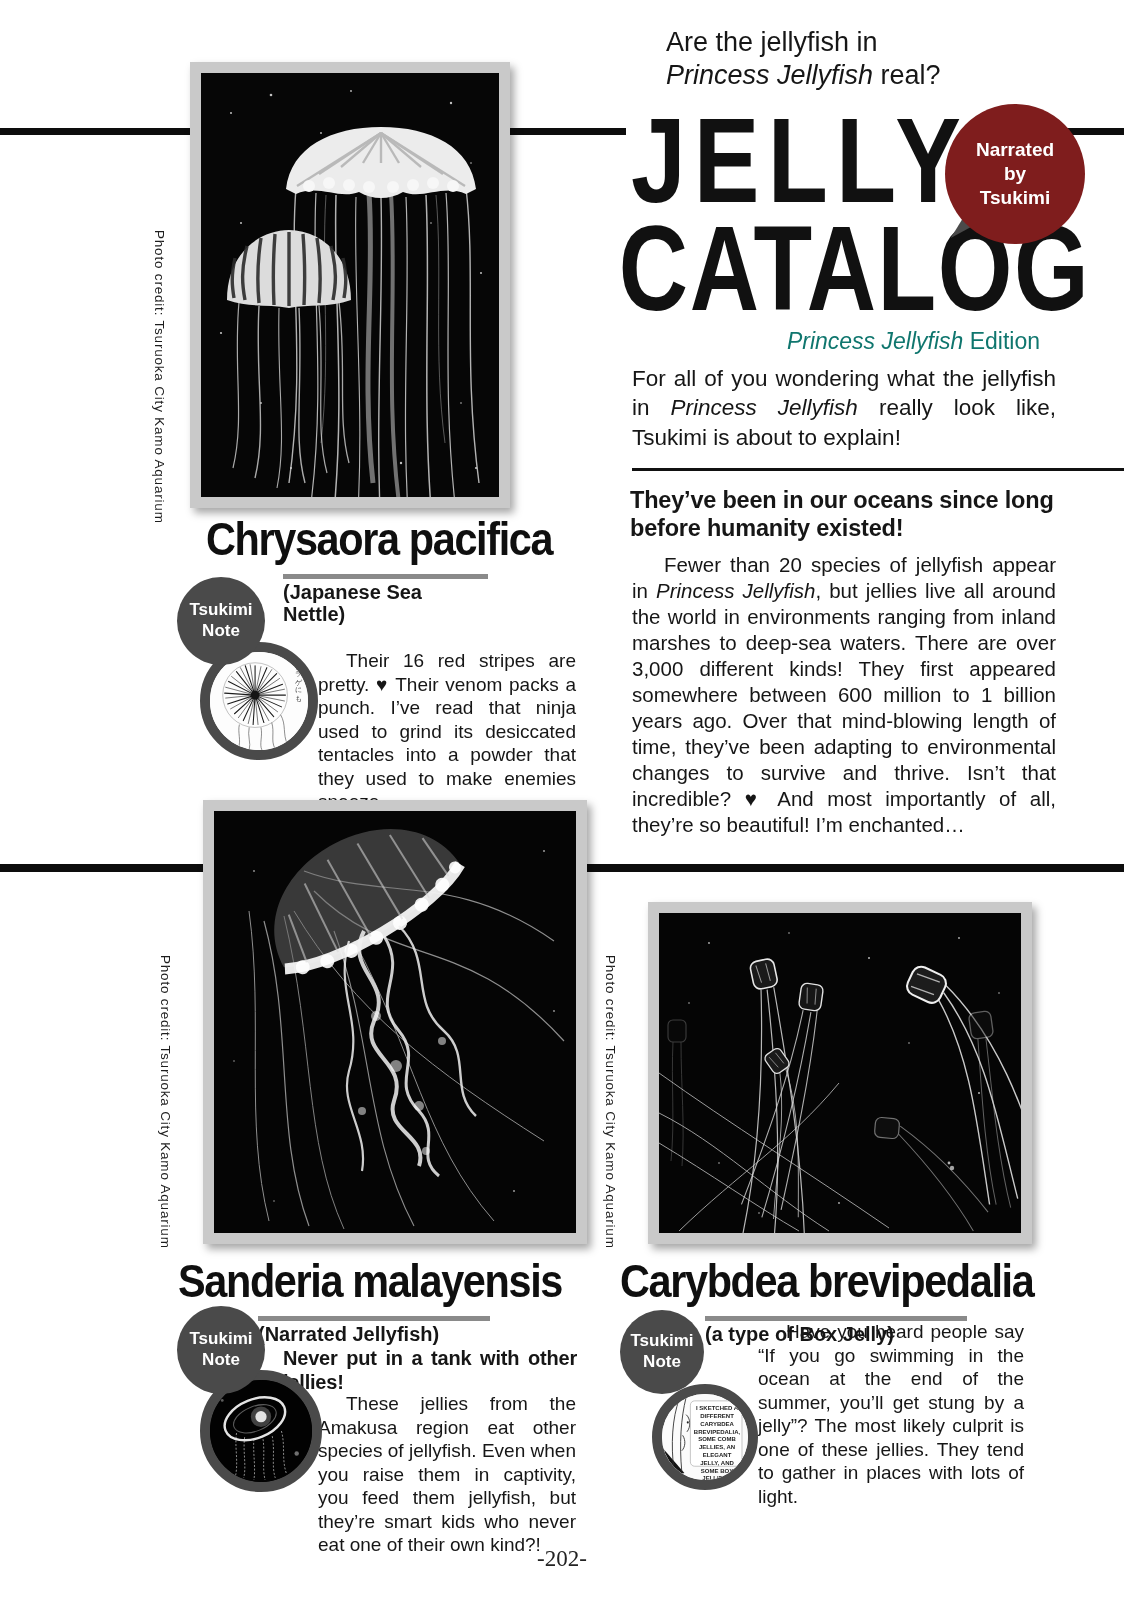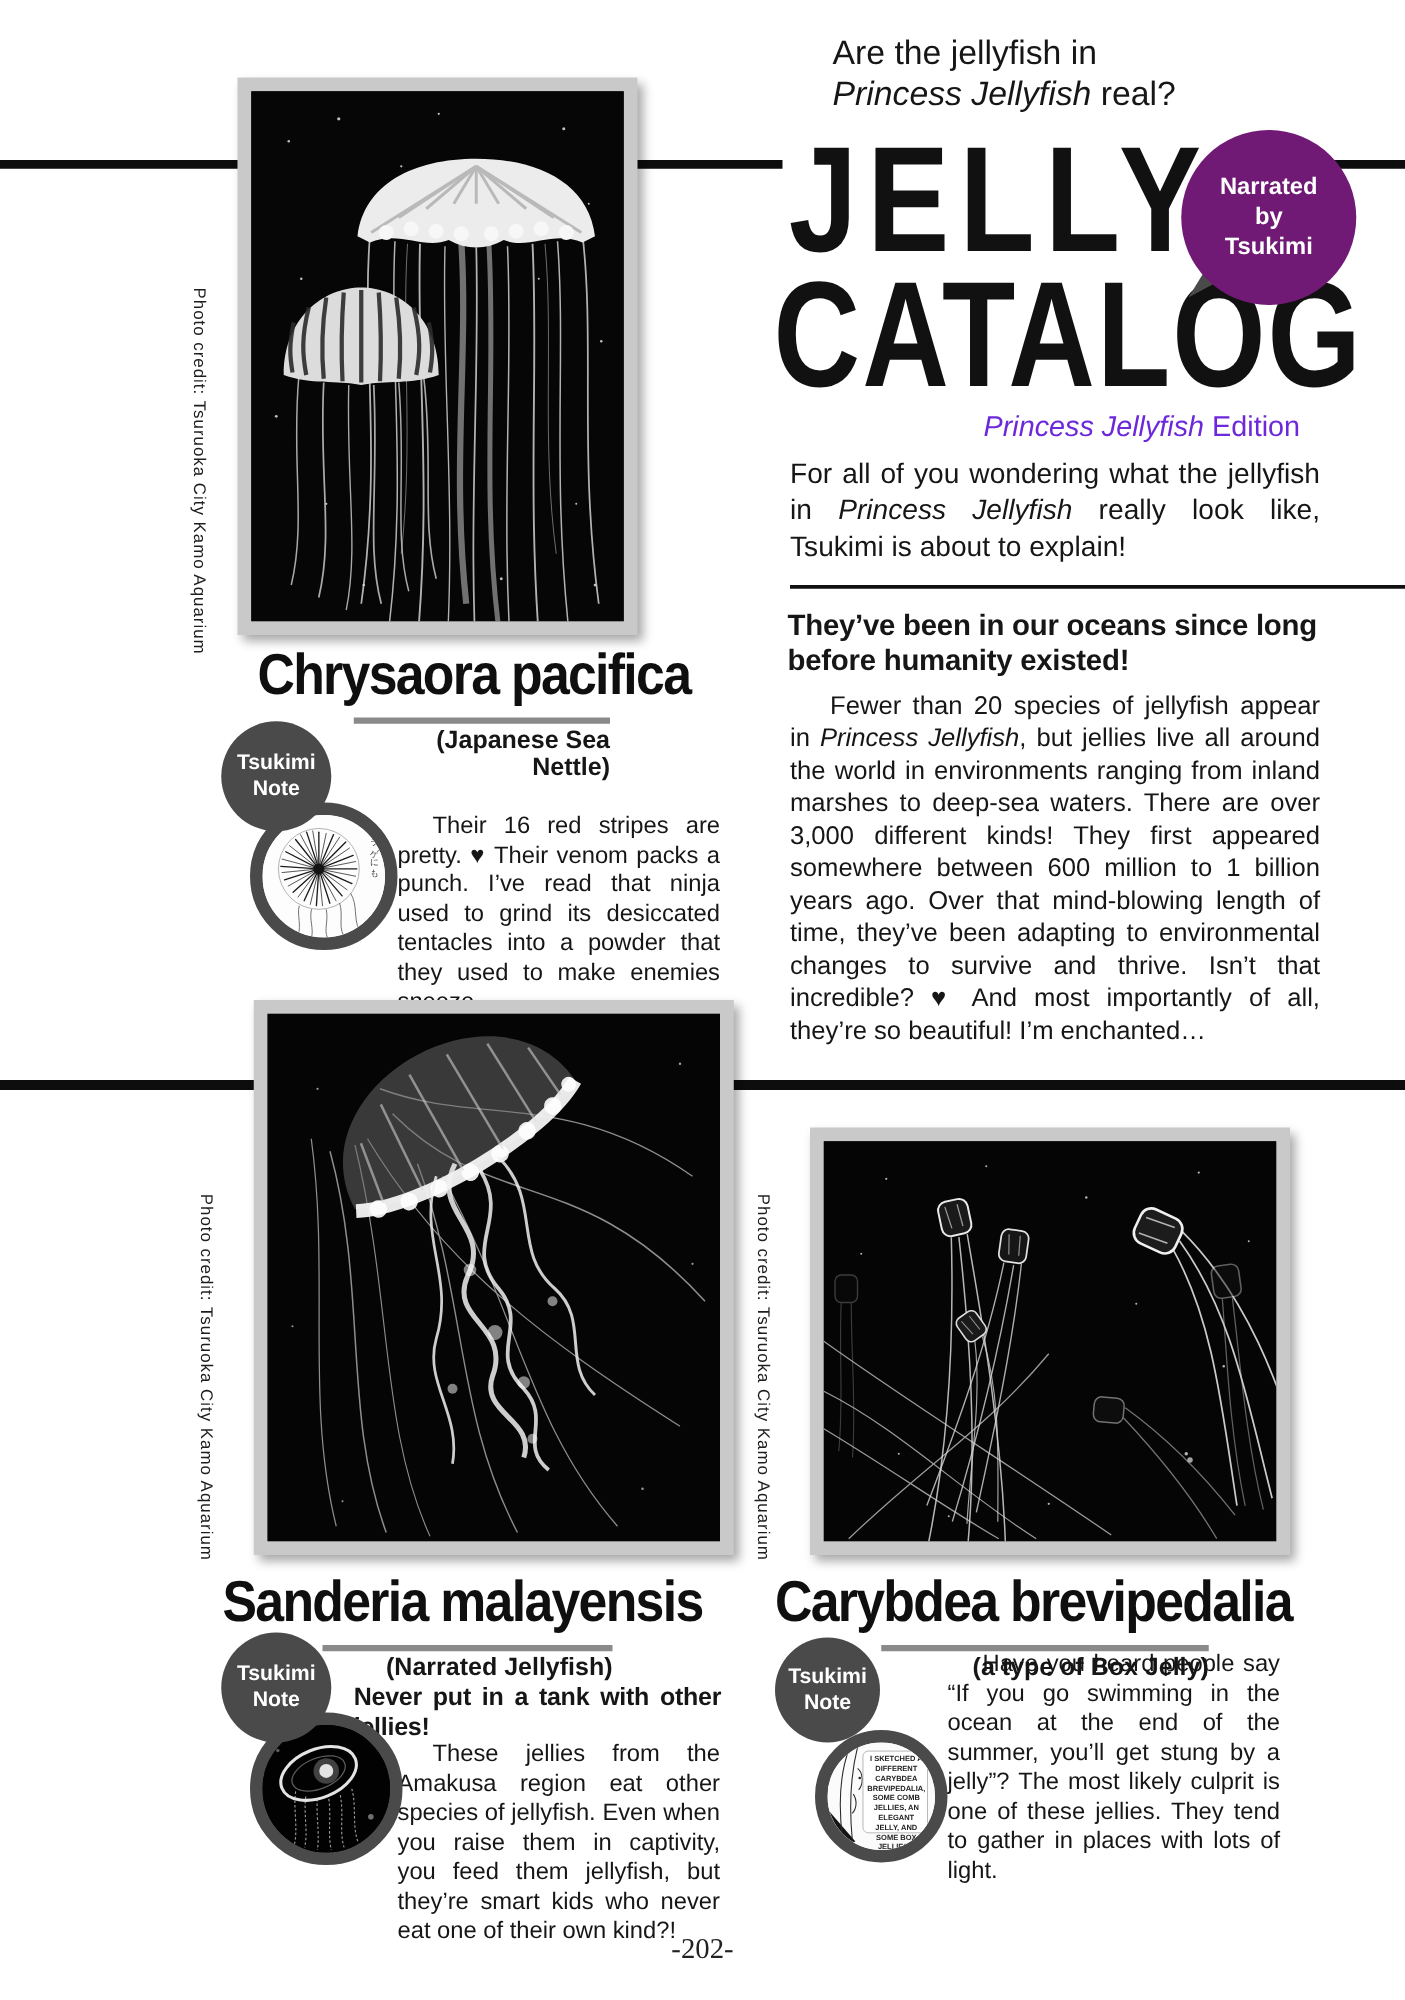--- a/index.html
+++ b/index.html
@@ -28,42 +28,42 @@
   .big-title .stretch{
     display:inline-block;transform-origin:left top;background:#fff;padding:0 6px;
     font-size:120px;letter-spacing:10px;color:#111;
   }
   #title-line1{left:626px;top:100px;}
   #title-line1 .stretch{transform:scaleX(.82);}
   #title-line2{left:614px;top:208px;}
   #title-line2 .stretch{letter-spacing:2px;transform:scaleX(.80);}
   .bubble{
     position:absolute;left:945px;top:104px;width:140px;height:140px;border-radius:50%;
-    background:#701a75;color:#fff;z-index:3;display:flex;flex-direction:column;
+    background:#7f1d1d;color:#fff;z-index:3;display:flex;flex-direction:column;
     align-items:center;justify-content:center;text-align:center;
     font-weight:700;font-size:19px;line-height:1.28;
   }
   .bubble-tail{
     position:absolute;left:948px;top:212px;width:34px;height:26px;background:#4a4a4a;z-index:3;
     clip-path:polygon(8% 100%,55% 0,100% 35%);
   }
-  .edition{position:absolute;left:630px;top:328px;width:410px;text-align:right;font-size:23px;color:#6d28d9;z-index:2;}
+  .edition{position:absolute;left:630px;top:328px;width:410px;text-align:right;font-size:23px;color:#0f766e;z-index:2;}
   .edition i{font-style:italic;}
   .intro{position:absolute;left:632px;top:364px;width:424px;margin:0;font-size:22.5px;line-height:1.3;text-align:justify;z-index:2;}
   .intro i,.main-body i{font-style:italic;}
   .thin-rule{position:absolute;left:632px;top:468px;width:492px;height:3px;background:#111;z-index:2;}
   .subhead{position:absolute;left:630px;top:486px;width:432px;margin:0;font-size:23.5px;font-weight:800;line-height:1.2;letter-spacing:-.2px;z-index:2;}
   .main-body{position:absolute;left:632px;top:552px;width:424px;margin:0;font-size:20.5px;line-height:1.27;text-align:justify;text-indent:32px;z-index:2;}
   
   .species-name{
     position:absolute;margin:0;font-weight:800;font-size:46px;letter-spacing:-1.5px;
     line-height:1;white-space:nowrap;z-index:2;transform:scaleX(.9);transform-origin:left top;color:#0f0f0f;
   }
   .bar{position:absolute;height:5px;background:#8a8a8a;z-index:2;}
-  .common-name{position:absolute;margin:0;font-weight:800;font-size:20px;text-align:right;line-height:1.1;z-index:2;}
+  .common-name{position:absolute;margin:0;font-weight:800;font-size:20px;text-align:left;line-height:1.1;z-index:2;}
   .tagline{position:absolute;margin:0;font-weight:800;font-size:20px;line-height:1.22;text-align:justify;letter-spacing:-.2px;z-index:2;}
   .species-body{position:absolute;margin:0;font-size:19px;line-height:1.24;text-align:justify;text-indent:28px;z-index:2;}
   .note-badge{
     position:absolute;width:88px;height:88px;border-radius:50%;background:#4a4a4a;color:#fff;
     display:flex;flex-direction:column;align-items:center;justify-content:center;text-align:center;
     font-weight:700;font-size:17px;line-height:1.22;z-index:3;
   }
   .illo{
     position:absolute;border-radius:50%;border:10px solid #4a4a4a;background:#fff;
     overflow:hidden;z-index:2;

